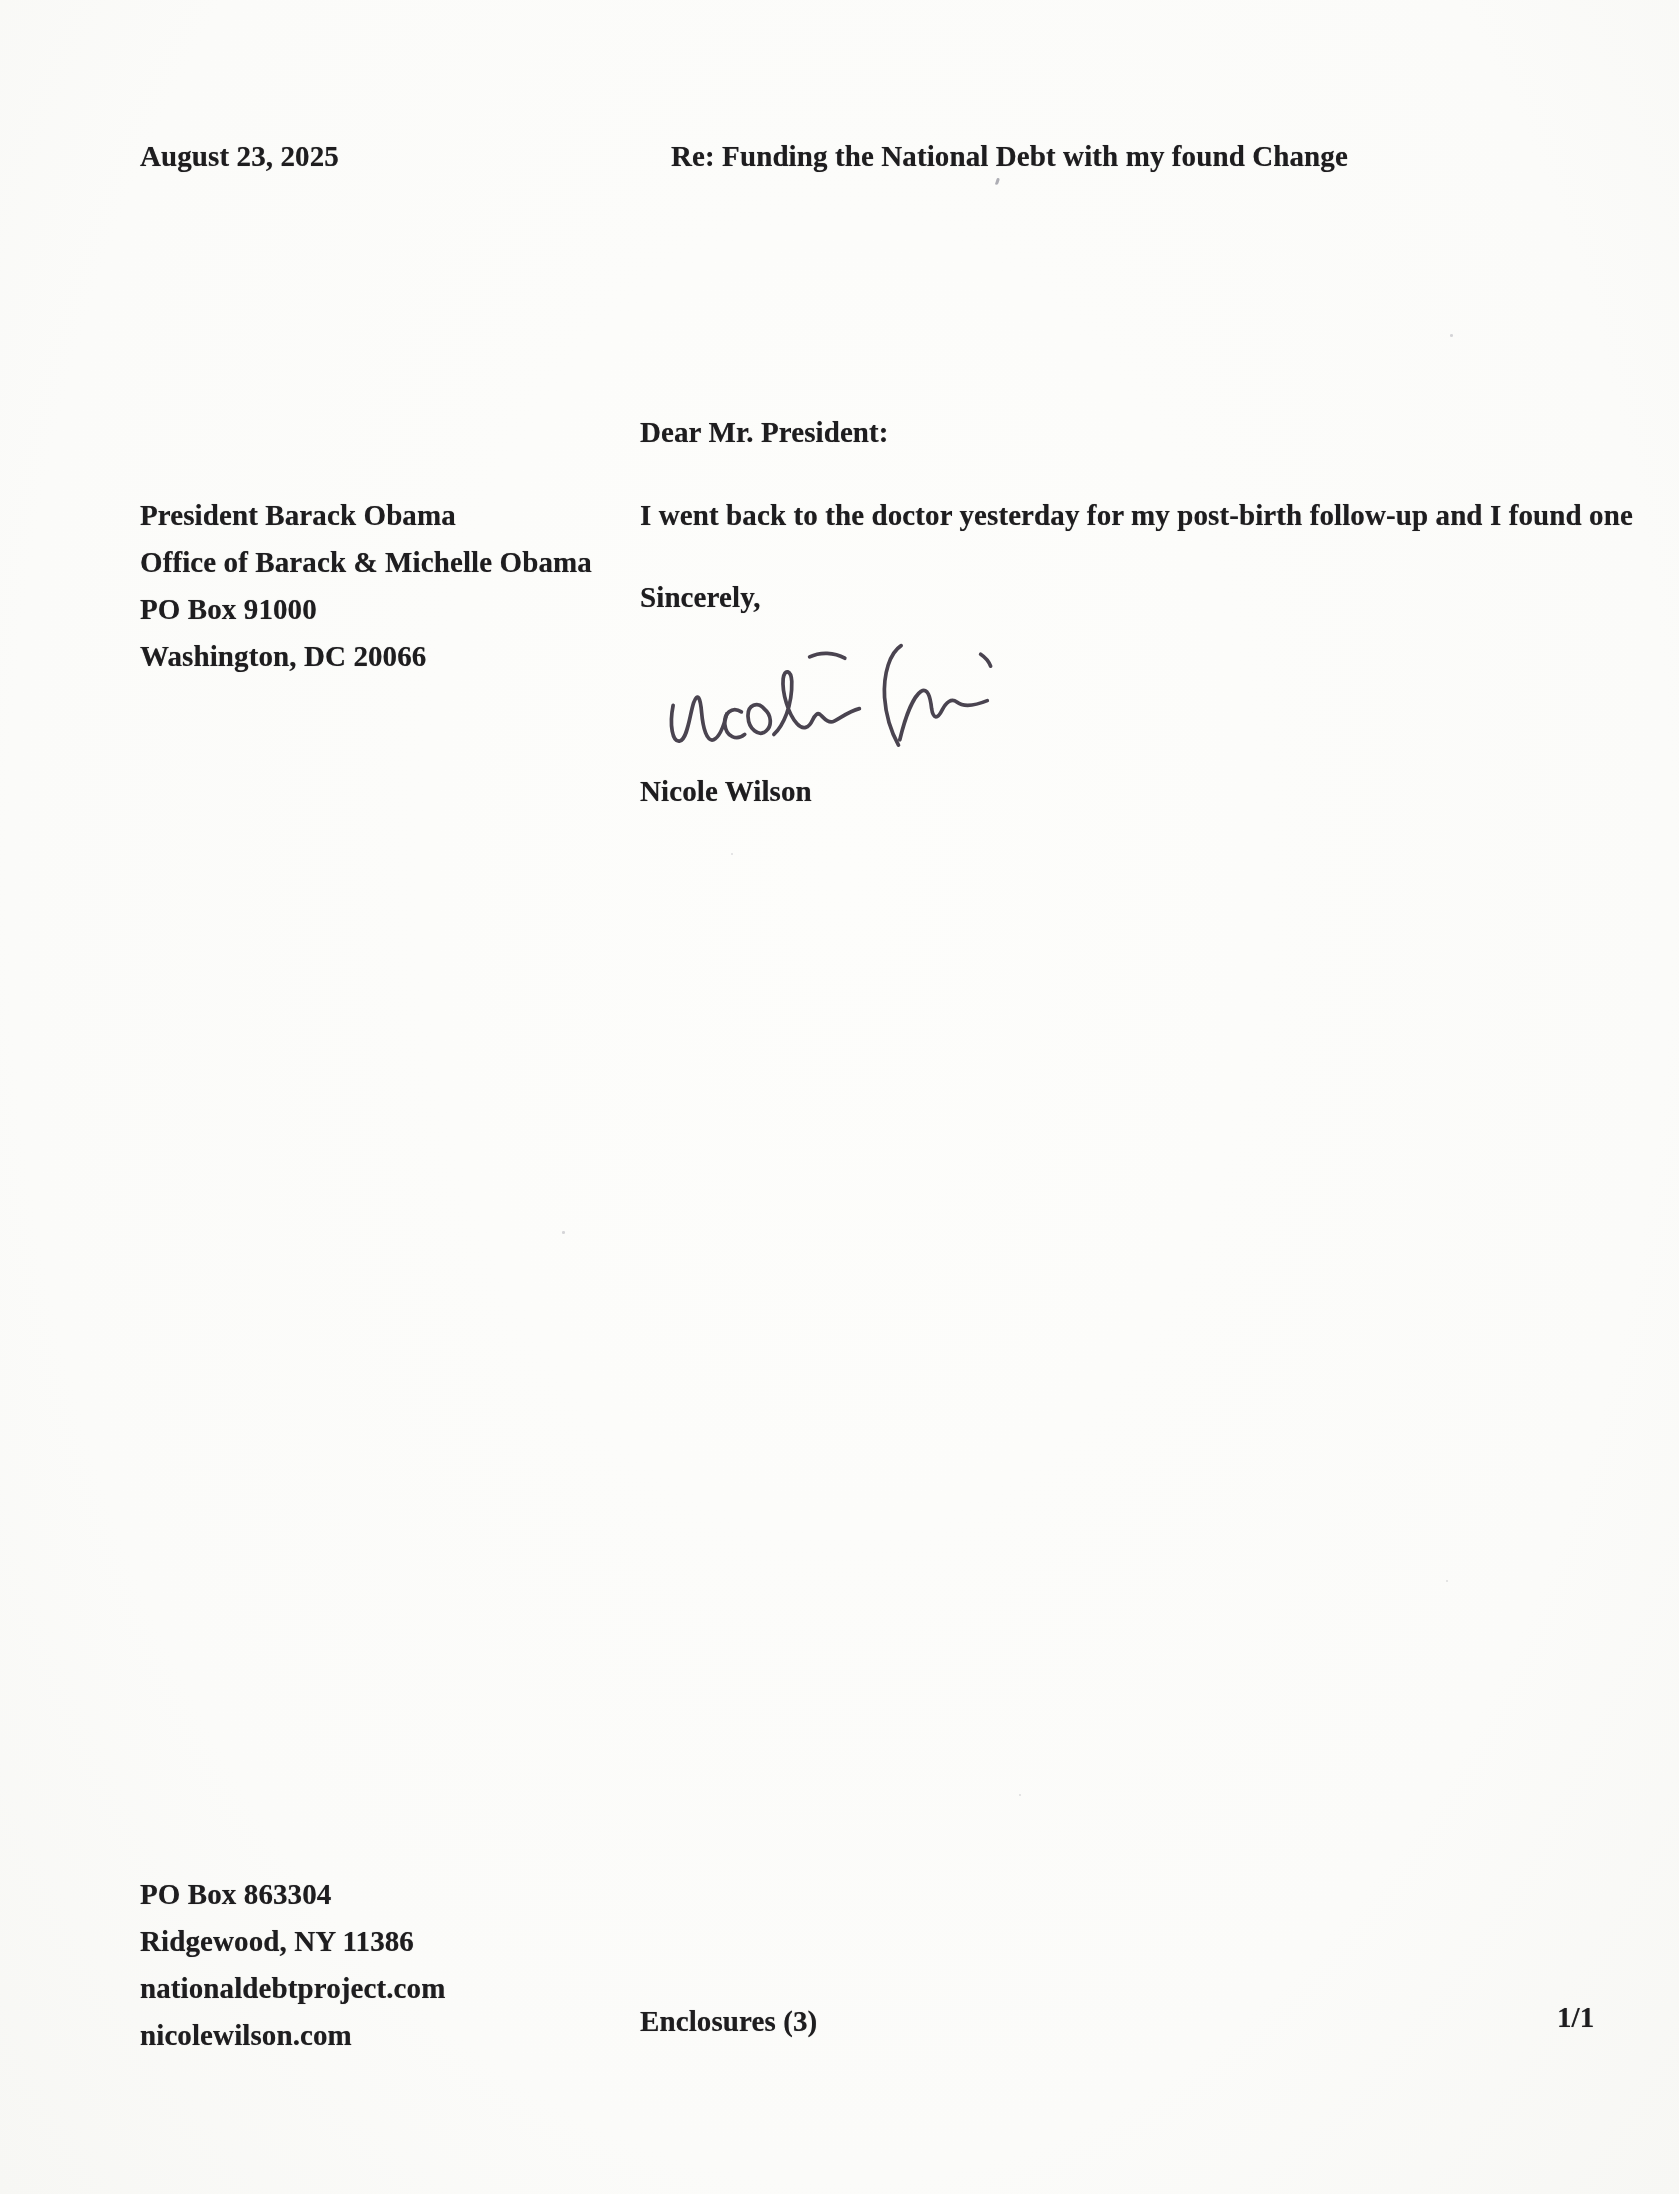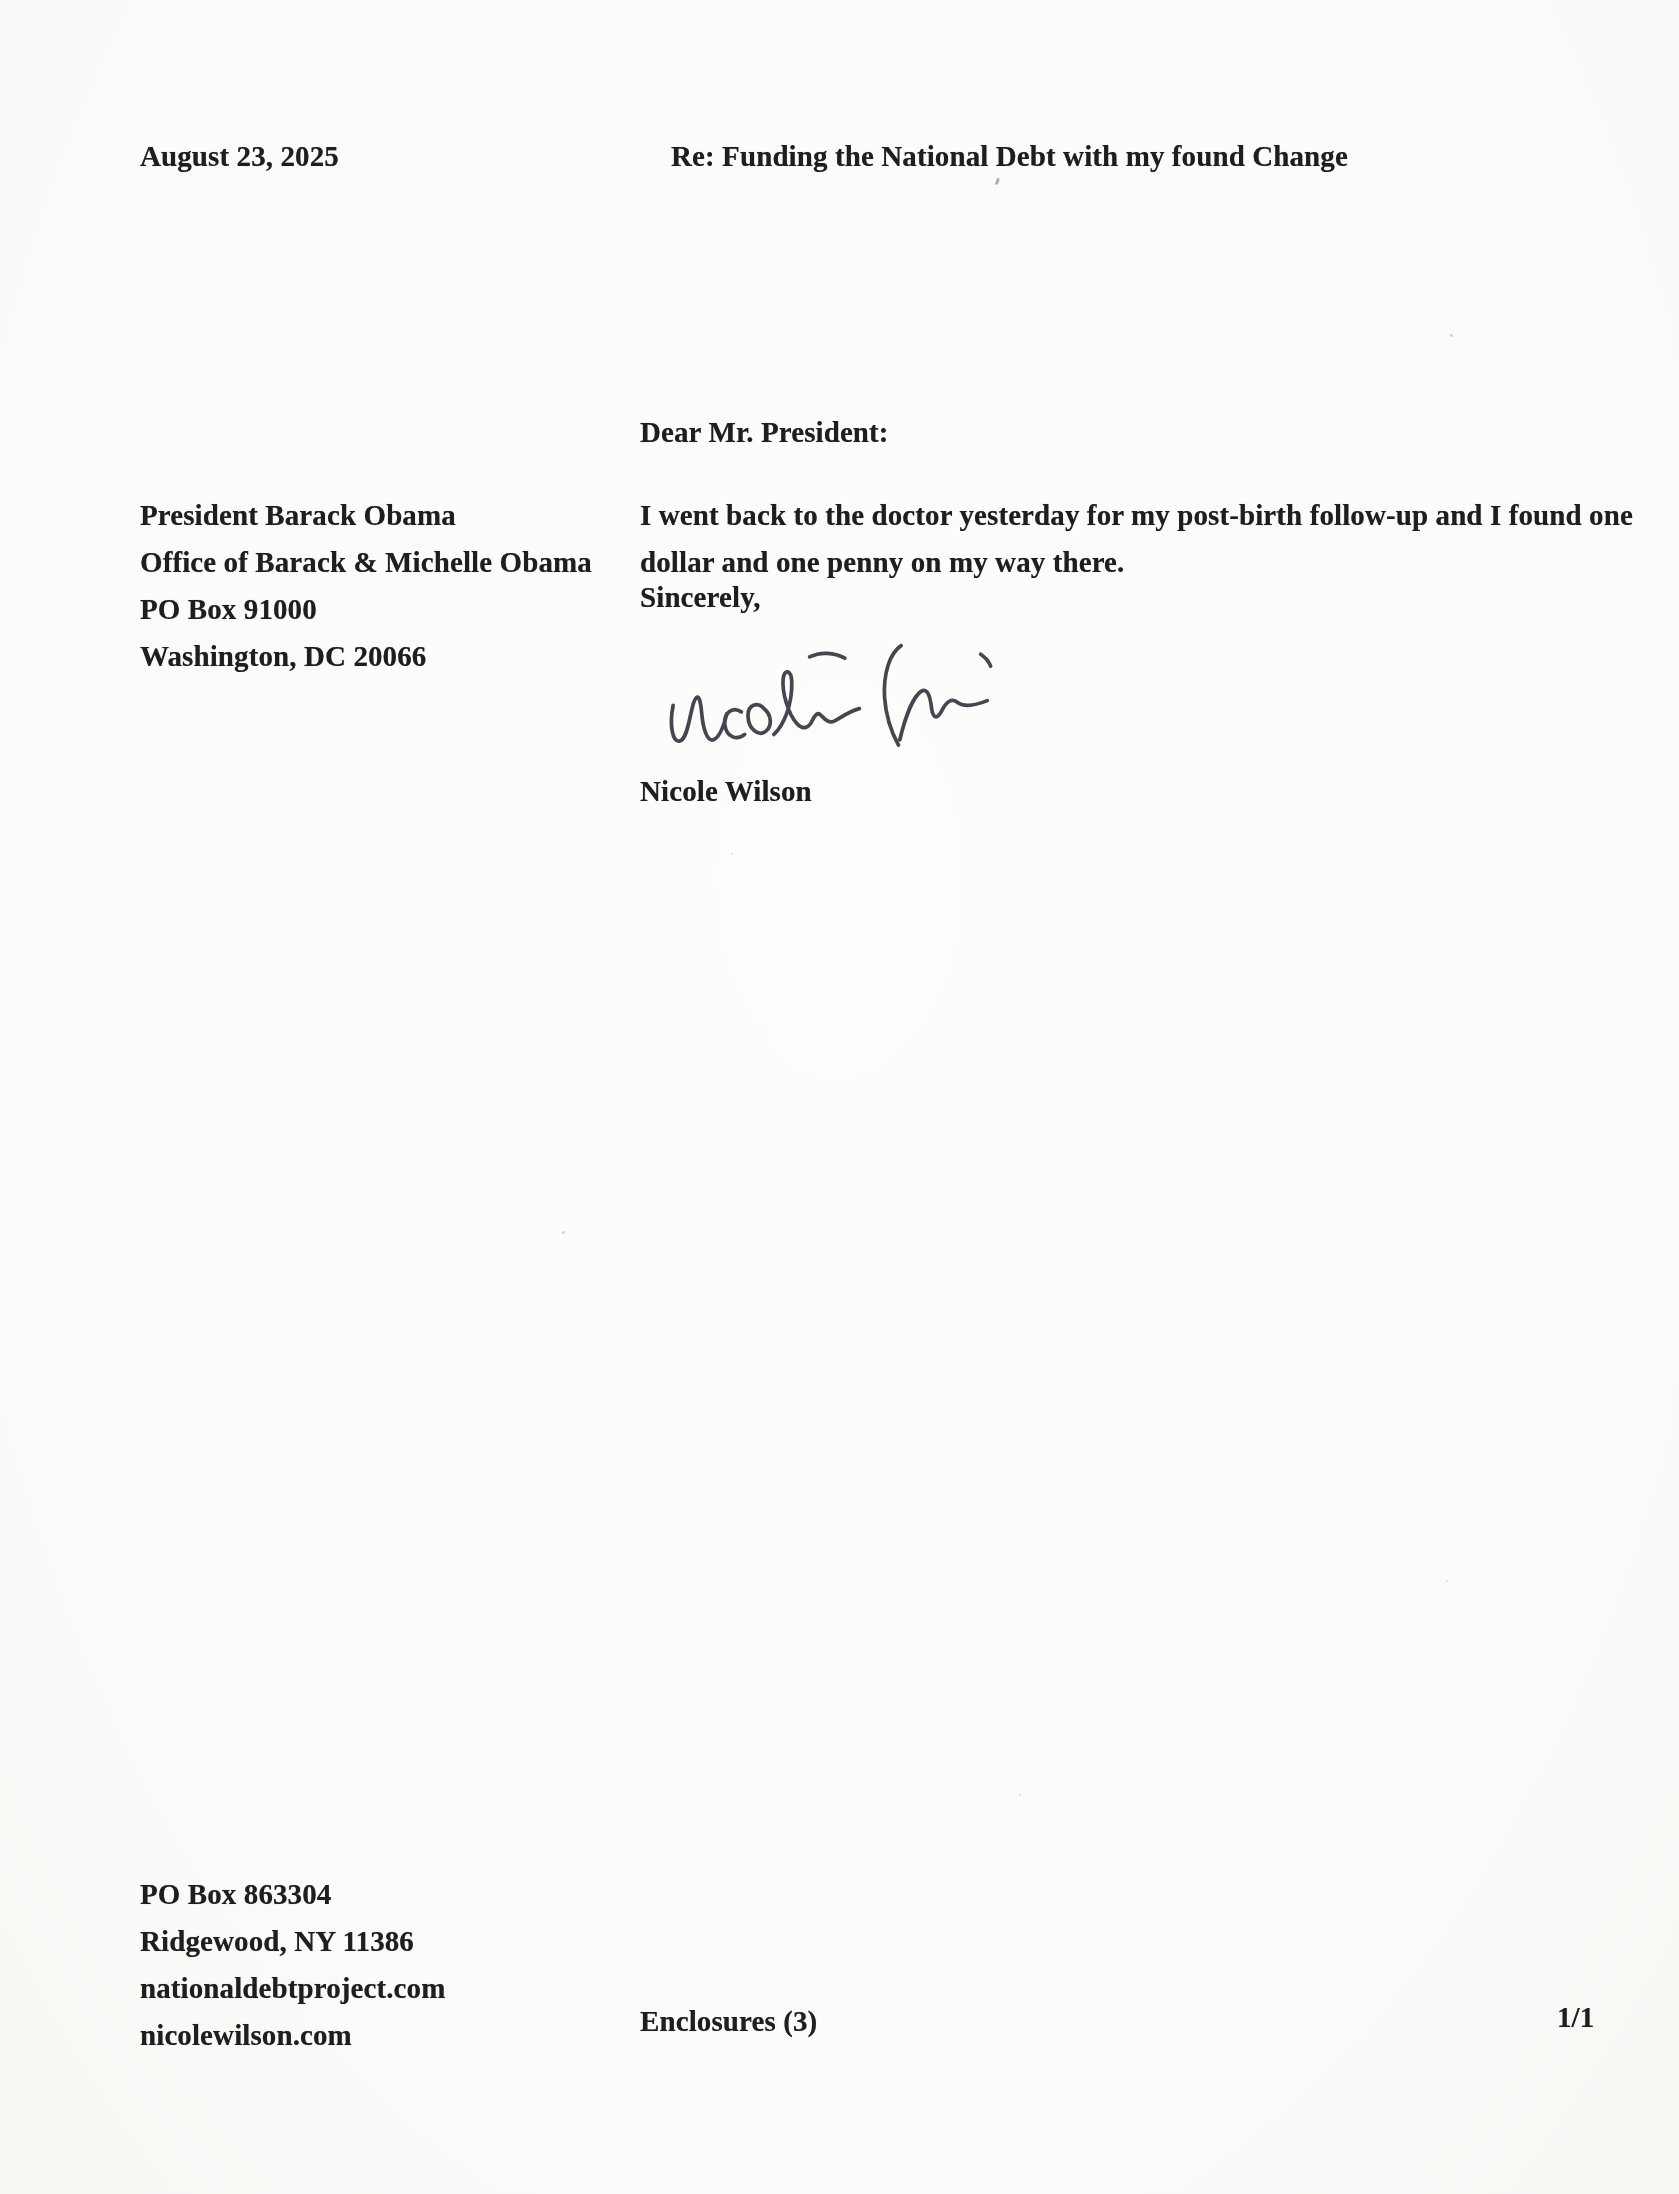--- a/index.html
+++ b/index.html
@@ -90,21 +90,20 @@
 
   <div class="txt block recipient">
     <div>President Barack Obama</div>
     <div>Office of Barack &amp; Michelle Obama</div>
     <div>PO Box 91000</div>
     <div>Washington, DC 20066</div>
   </div>
 
   <div class="txt block body-par">
     <div>I went back to the doctor yesterday for my post-birth follow-up and I found one</div>
-    <div>dollar and one penny on my way there.</div>
   </div>
 
   <div class="txt closing">Sincerely,</div>
 
   <div class="signature-wrap">
     <svg viewBox="0 0 516 172">
       <path d="M 10,100 C 4,130 9,156 20,154 C 32,151 35,114 41,96 C 47,80 51,88 53,111 C 55,134 61,156 71,152 C 81,148 87,129 91,113"></path>
       <path d="M 113,110 C 99,101 86,112 88,129 C 90,148 106,154 118,144"></path>
       <path d="M 148,106 C 138,93 122,99 123,117 C 124,136 139,148 150,139 C 160,131 158,114 148,106"></path>
       <path d="M 162,144 C 176,131 190,101 189,64 C 188,47 178,44 176,60 C 174,81 184,114 197,128 C 206,138 215,134 220,123 C 224,114 228,110 233,115 C 239,121 245,128 253,124 C 263,119 275,109 291,105"></path>

